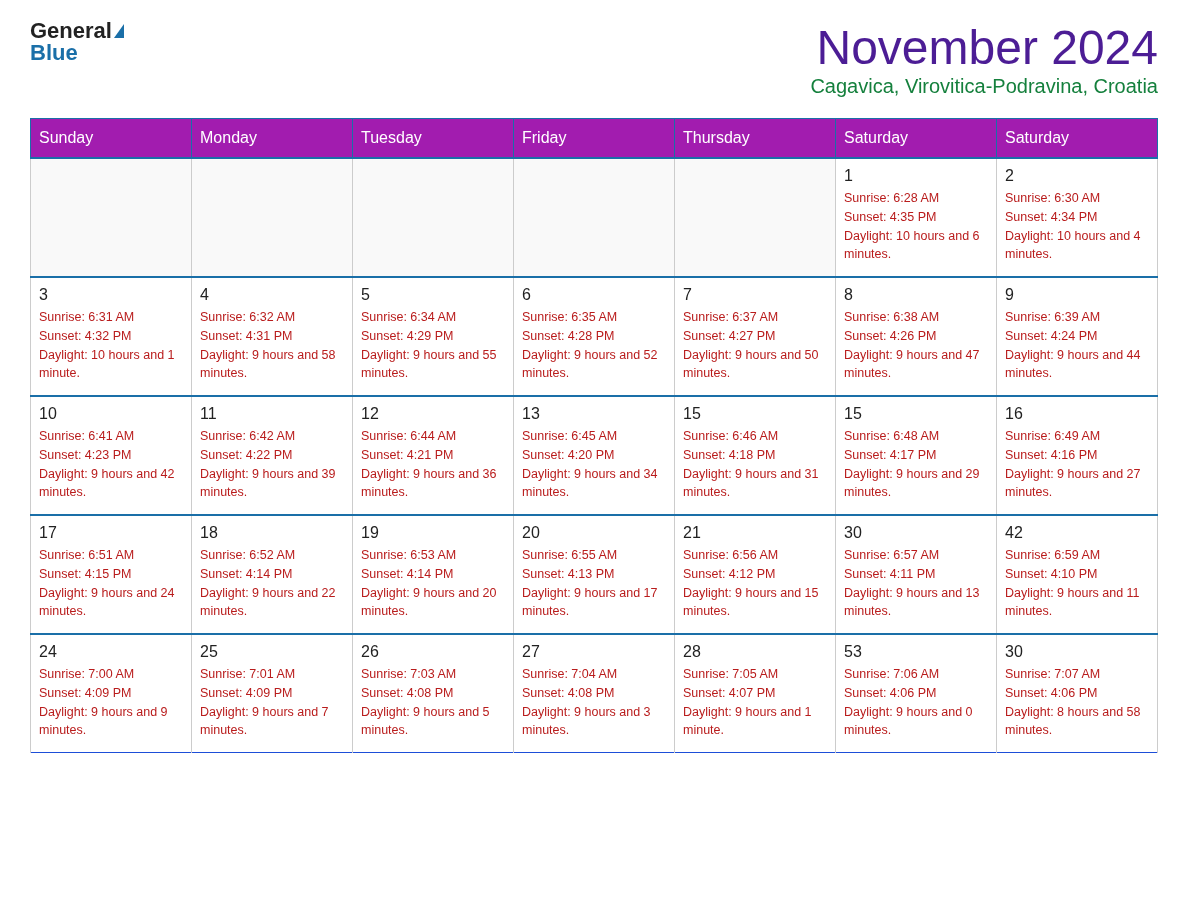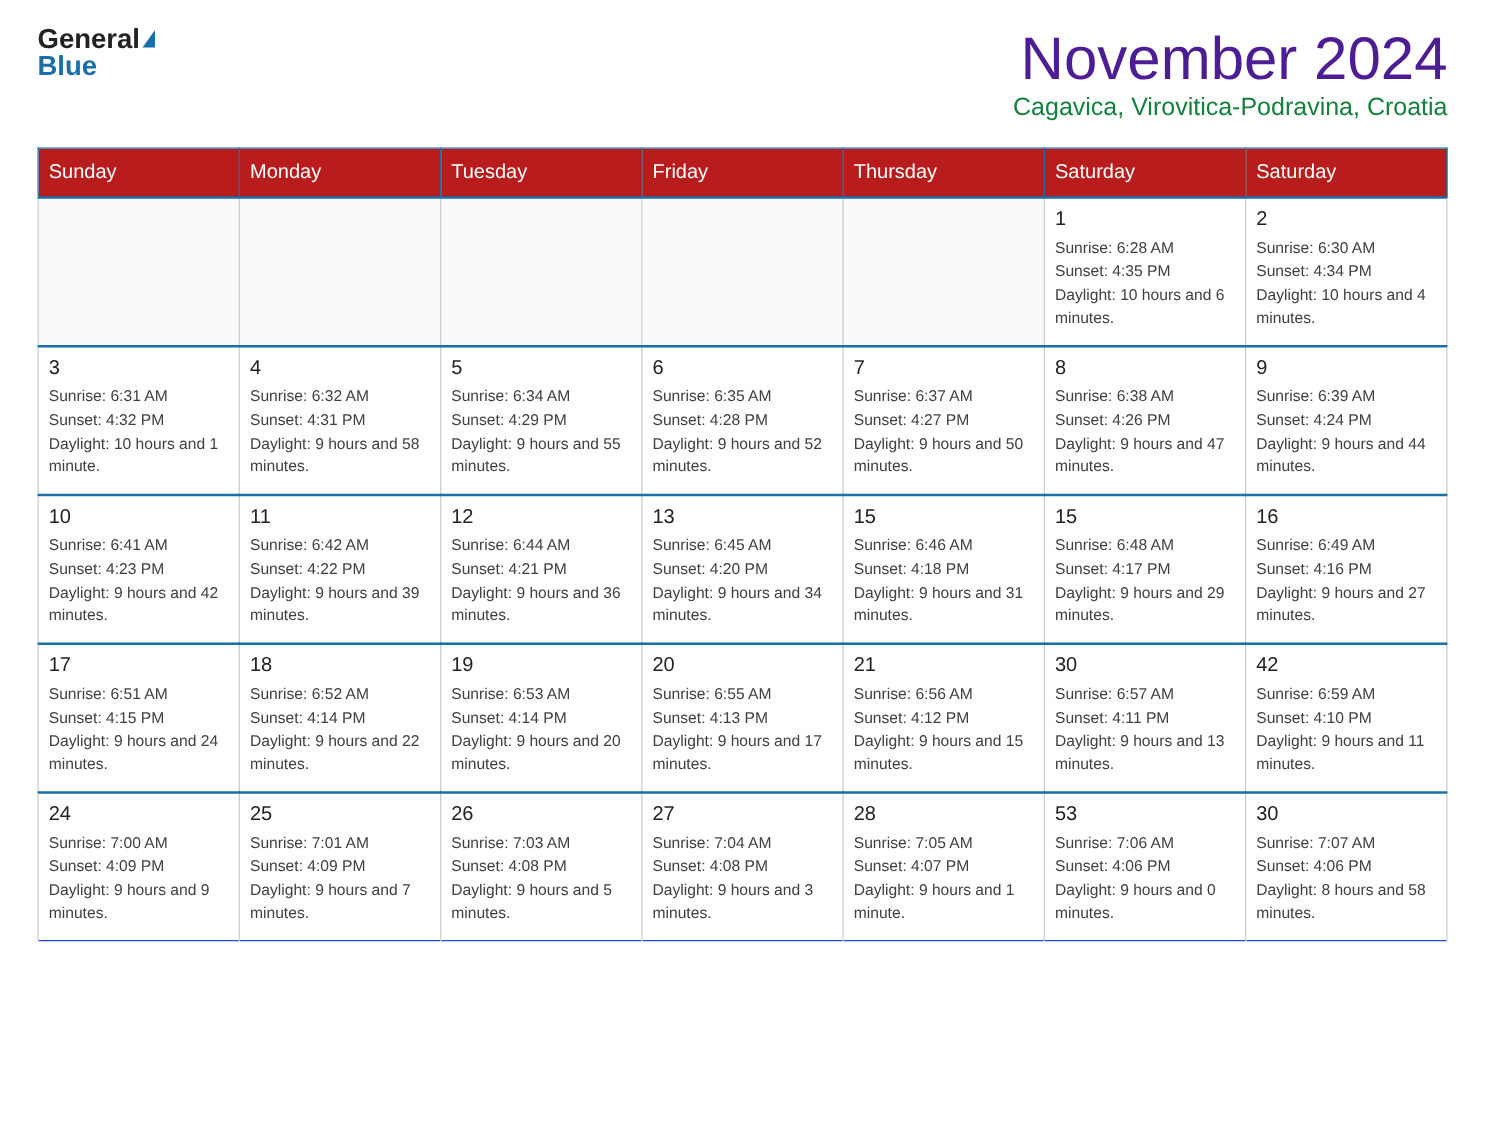--- a/index.html
+++ b/index.html
@@ -51,21 +51,21 @@
     }
     .location-subtitle {
       font-size: 20px;
       color: #15803d;
     }
     table {
       width: 100%;
       border-collapse: collapse;
     }
     thead tr {
-      background-color: #b91c1c;
+      background-color: #a21caf;
       color: #fff;
     }
     thead th {
       padding: 10px 8px;
       font-size: 16px;
       font-weight: normal;
       text-align: left;
       border: 1px solid #1a6fa8;
     }
     tbody tr {
@@ -87,21 +87,21 @@
     }
     .day-number {
       font-size: 16px;
       font-weight: normal;
       display: block;
       margin-bottom: 4px;
     }
     .day-info {
       font-size: 12.5px;
       line-height: 1.5;
-      color: #404040;
+      color: #b91c1c;
     }
     tbody tr {
       border-top: 2px solid #1a6fa8;
     }
     .empty-cell {
       background: #f9f9f9;
     }
   </style>
 </head>
 <body>

